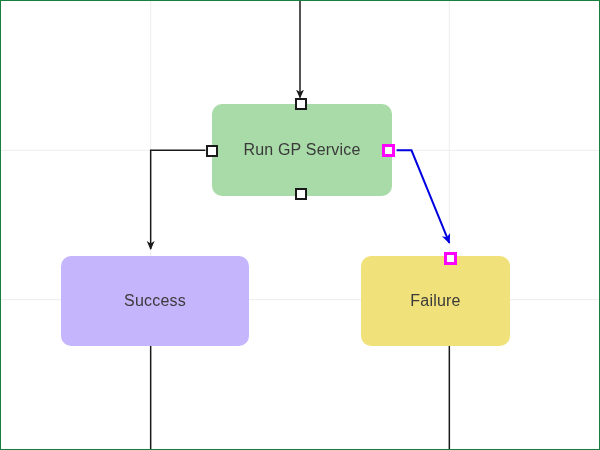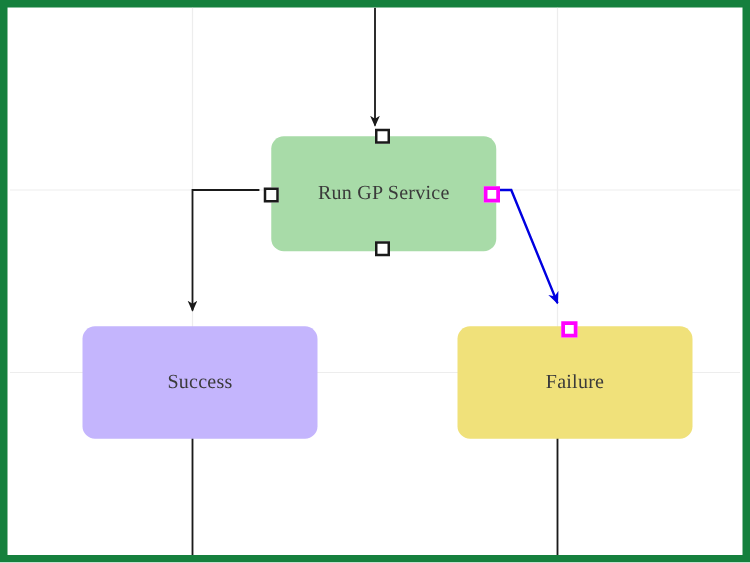--- a/index.html
+++ b/index.html
@@ -5,24 +5,24 @@
   html, body {
     margin: 0;
     padding: 0;
     background: #ffffff;
   }
   #canvas {
     position: relative;
     width: 600px;
     height: 450px;
     background: #ffffff;
-    border: 6px solid #15803d;
+    border: 1px solid #15803d;
     box-sizing: border-box;
     overflow: hidden;
-    font-family: Liberation Serif, serif;
+    font-family: Liberation Sans, sans-serif;
   }
   .grid-layer {
     position: absolute;
     left: 0; top: 0;
     width: 100%; height: 100%;
     pointer-events: none;
   }
   .edge-layer, .node-layer, .port-layer {
     position: absolute;
     left: 0; top: 0;
@@ -96,21 +96,21 @@
   <div class="node-layer">
 
     <div class="node" id="node-run-gp-service" style="left:211px; top:103px; width:180px; height:92px; background:#a8dba8;">
       <span class="node-label">Run GP Service</span>
     </div>
 
     <div class="node" id="node-success" style="left:60px; top:255px; width:188px; height:90px; background:#c4b5fd;">
       <span class="node-label">Success</span>
     </div>
 
-    <div class="node" id="node-failure" style="left:360px; top:255px; width:188px; height:90px; background:#f0e17a;">
+    <div class="node" id="node-failure" style="left:360px; top:255px; width:149px; height:90px; background:#f0e17a;">
       <span class="node-label">Failure</span>
     </div>
   </div>
 
   <div class="port-layer">
     <div class="port port-default" style="left:294px; top:97px;"></div>
 
     <div class="port port-default" style="left:205px; top:144px;"></div>
 
     <div class="port port-default" style="left:294px; top:187px;"></div>

